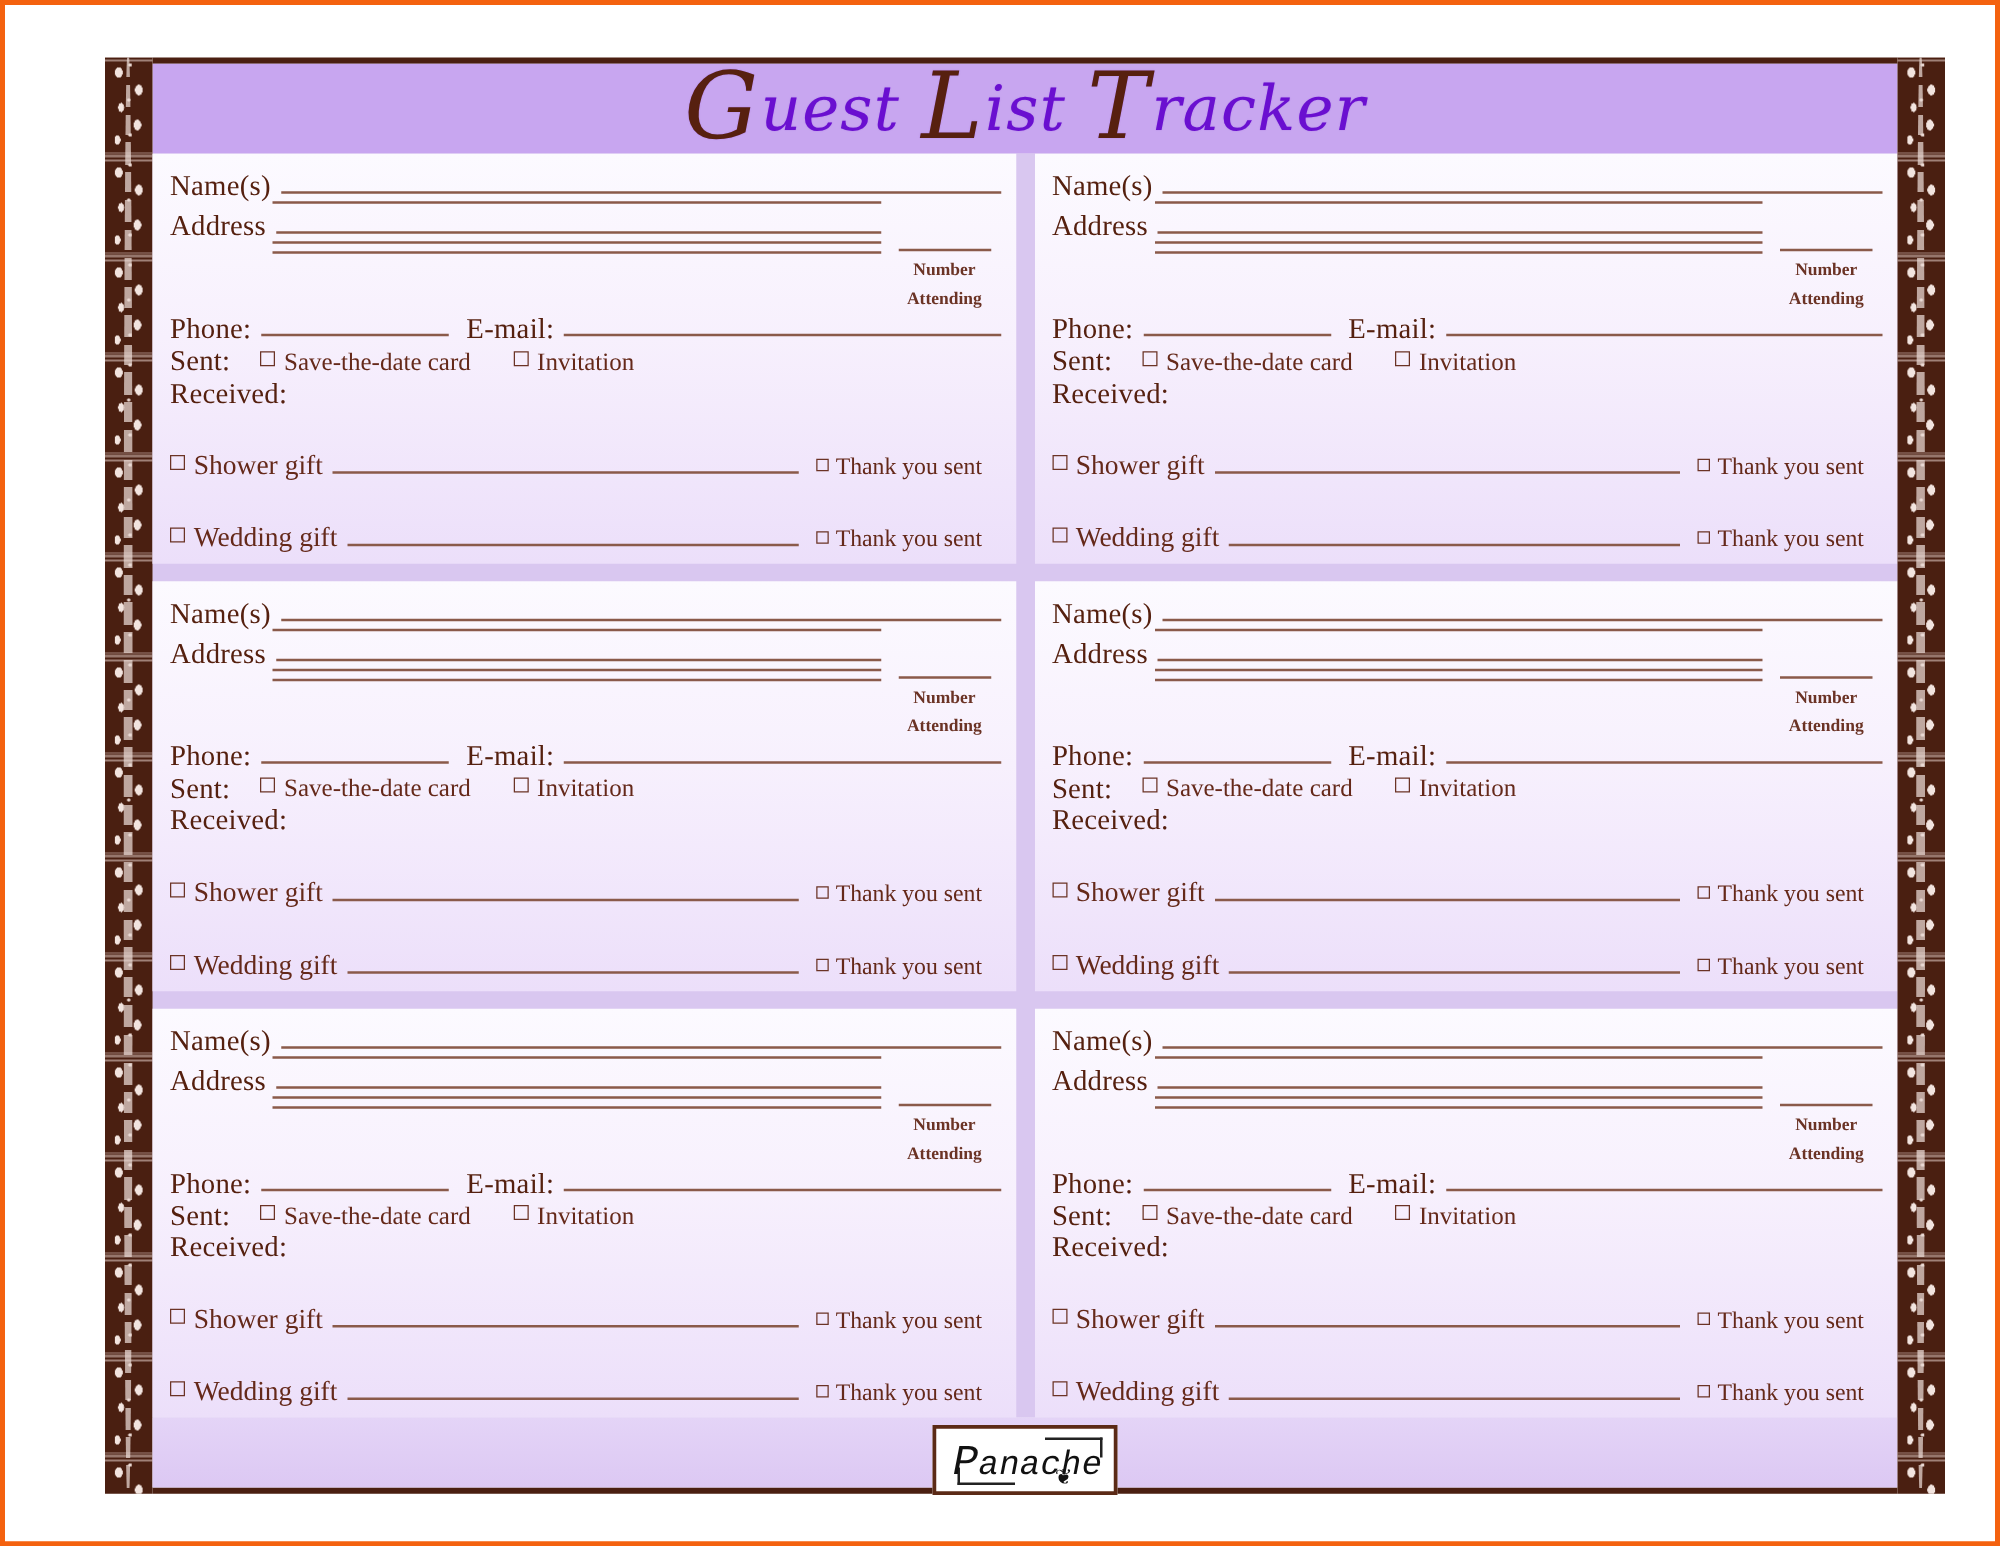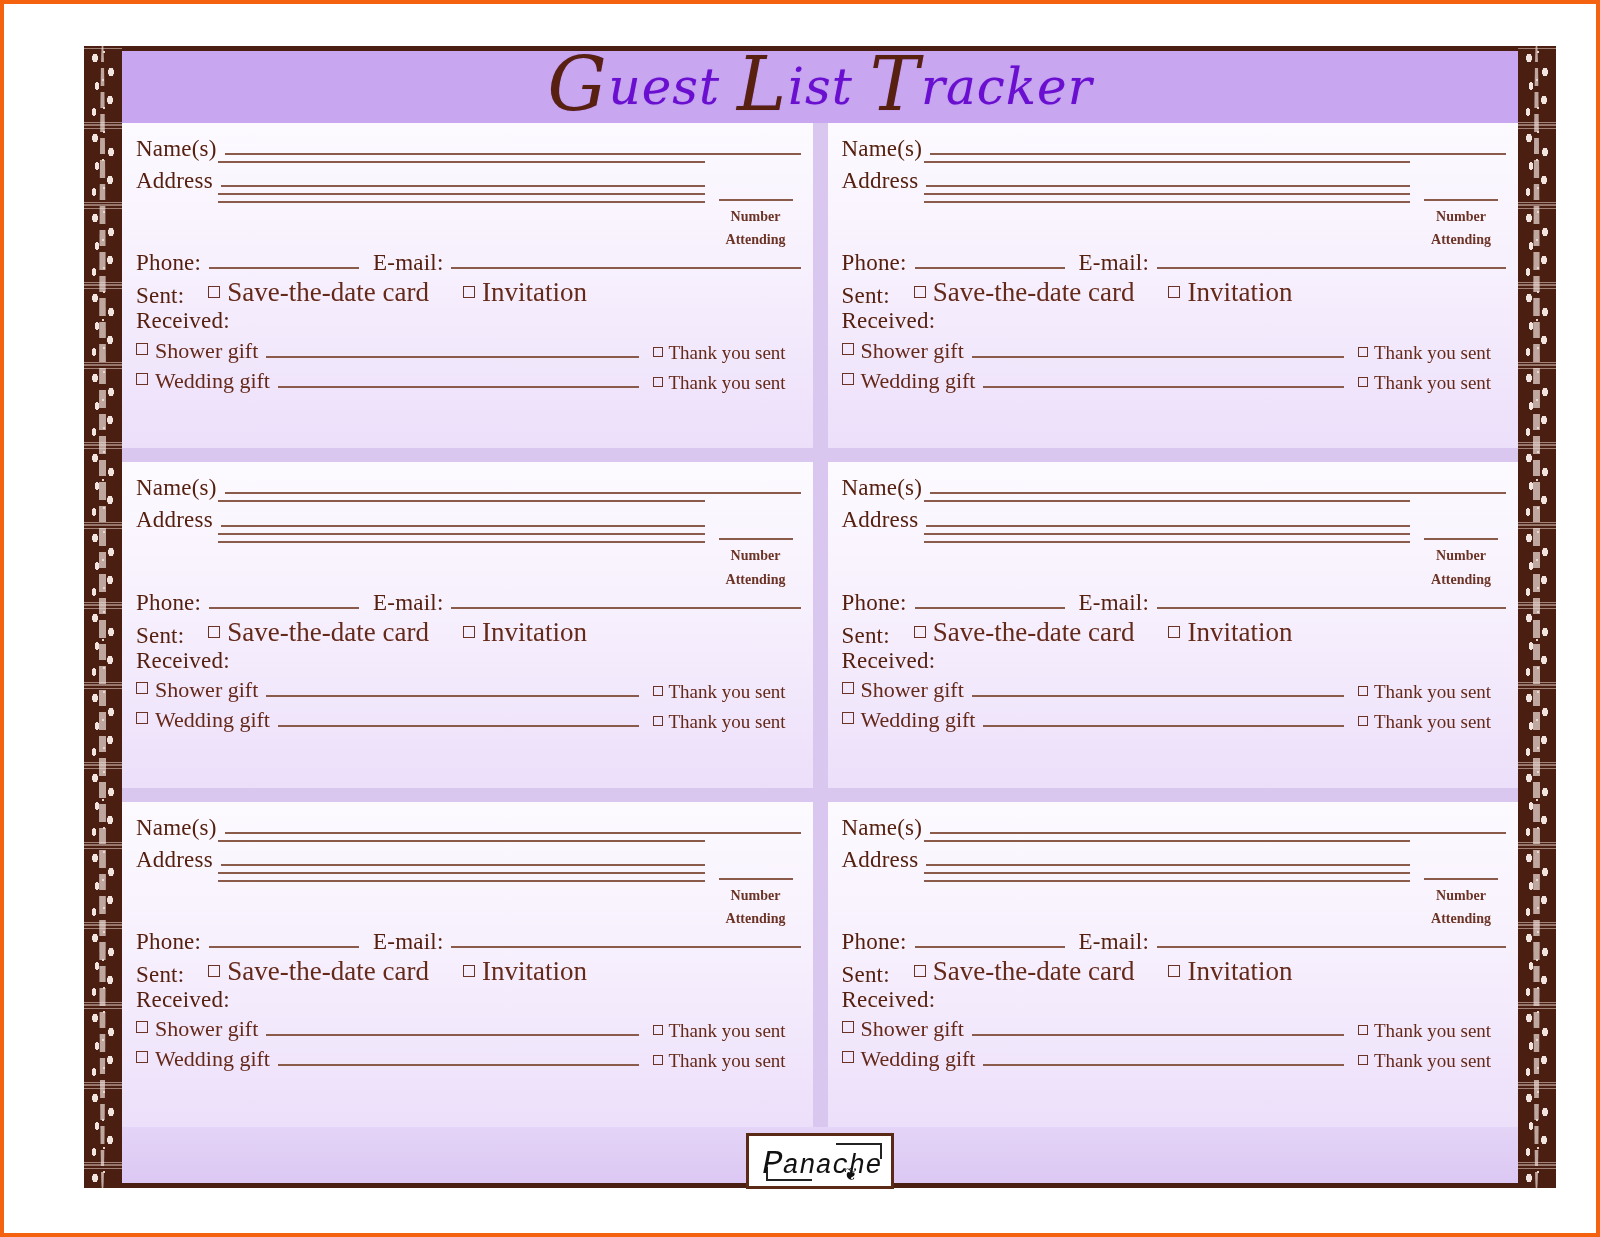--- a/index.html
+++ b/index.html
@@ -194,30 +194,30 @@
   .chk {
     display: inline-block;
     width: 12px; height: 12px;
     border: 1.6px solid #6b3325;
     margin-right: 7px;
     position: relative;
     top: -3px;
     background: transparent;
   }
   .chk.sm { width: 10px; height: 10px; border-width: 1.4px; top: -2px; margin-right: 6px; }
-  .opt { margin-right: 34px; font-size: 27px; color: #65291a; }
+  .opt { margin-right: 34px; font-size: 20px; color: #65291a; }
 
   .received-lbl { margin-top: 1px; }
 
   .gift-row {
     display: flex;
     align-items: flex-end;
     margin-top: 4px;
   }
-  .gift-name { font-size: 22px; color: #65291a; white-space: nowrap; }
+  .gift-name { font-size: 22px; color: #65291a; white-space: nowrap; margin-top: 28px; }
   .gift-rule {
     flex: 1;
     border-bottom: 2.5px solid #8a5a4a;
     margin: 0 14px 6px 8px;
     min-width: 10px;
   }
   .ty {
     font-size: 19px;
     color: #65291a;
     white-space: nowrap;

